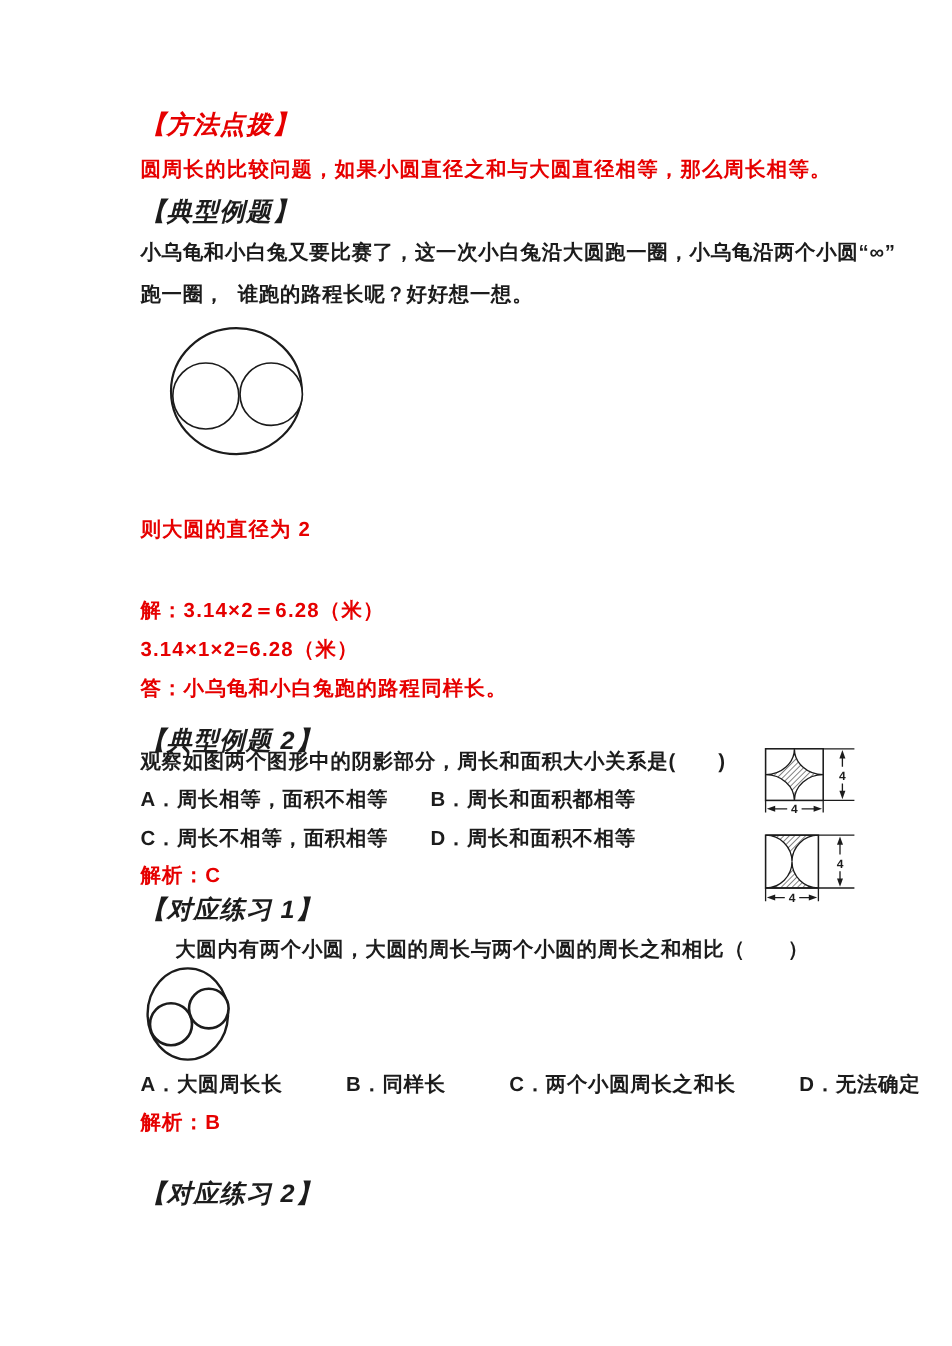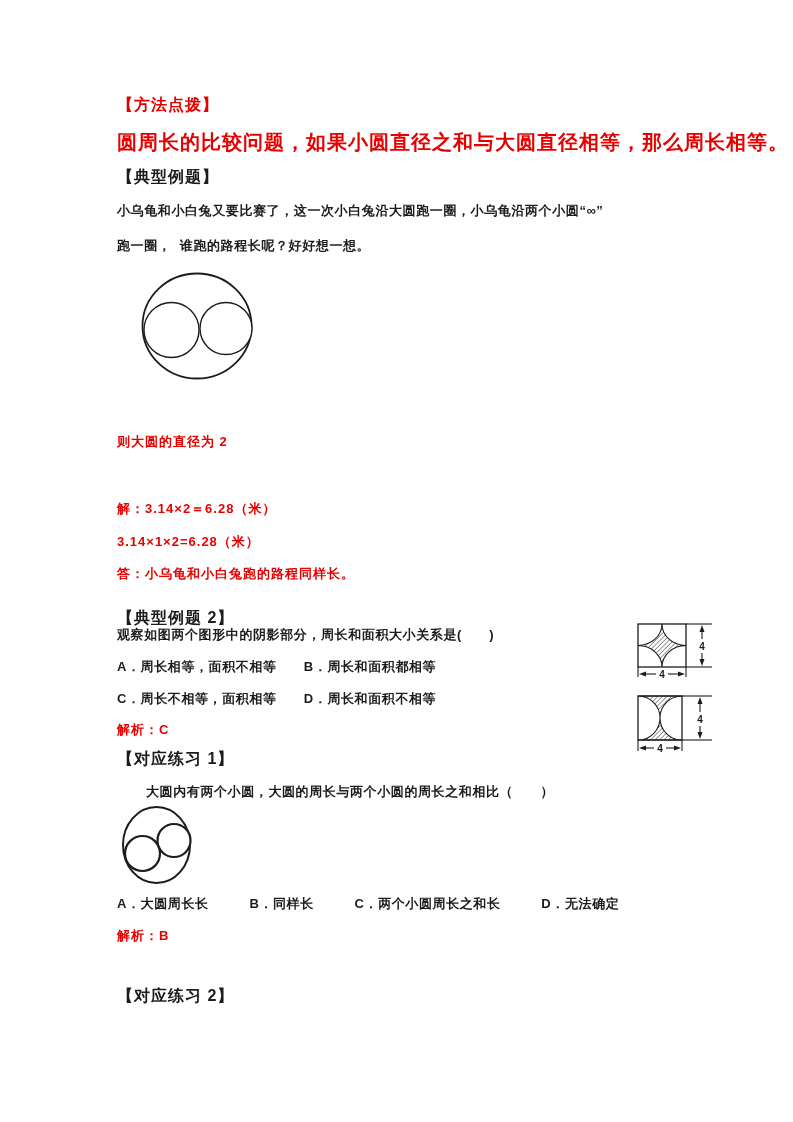--- a/index.html
+++ b/index.html
@@ -6,44 +6,44 @@
   .page{
     position:relative;
     width:793px;height:1122px;
     background:#ffffff;
     overflow:hidden;
     font-family:"Liberation Sans","DejaVu Sans",sans-serif;
   }
   .line{
     position:absolute;
     left:117px;
-    font-size:13px;
+    font-size:17px;
     font-weight:600;
     color:#1c1c1c;
     letter-spacing:0.6px;
     white-space:pre;
     line-height:20px;
   }
-  .heading{font-weight:700;font-size:16px;letter-spacing:1px;}
+  .heading{font-weight:700;font-size:21px;letter-spacing:1px;font-style:italic;}
   .red{color:var(--red,#e60000);font-weight:700;letter-spacing:1px;}
   svg{position:absolute;display:block;}
   svg text{
     font-family:"Liberation Sans","DejaVu Sans",sans-serif;
     font-size:10px;
     fill:#1c1c1c;
     font-weight:600;
   }
 </style>
 </head>
 <body>
 
 <div class="page">
 
   <div class="line heading red" style="top:95px;">【方法点拨】</div>
-  <div class="line red" style="top:132px;font-size:20px;">圆周长的比较问题，如果小圆直径之和与大圆直径相等，那么周长相等。</div>
+  <div class="line red" style="top:132px;font-size:17px;">圆周长的比较问题，如果小圆直径之和与大圆直径相等，那么周长相等。</div>
 
   <div class="line heading" style="top:167px;">【典型例题】</div>
   <div class="line" style="top:201px;">小乌龟和小白兔又要比赛了，这一次小白兔沿大圆跑一圈，小乌龟沿两个小圆“∞”</div>
   <div class="line" style="top:236px;">跑一圈，  谁跑的路程长呢？好好想一想。</div>
 
   <svg style="left:140px;top:268px;" width="116" height="114" viewBox="0 0 116 114">
     <ellipse cx="57" cy="58" rx="54.5" ry="52.5" fill="none" stroke="#1c1c1c" stroke-width="1.8"></ellipse>
     <circle cx="31.5" cy="62" r="27.5" fill="#ffffff" stroke="#1c1c1c" stroke-width="1.4"></circle>
     <circle cx="86" cy="60.5" r="26" fill="#ffffff" stroke="#1c1c1c" stroke-width="1.4"></circle>
   </svg>

